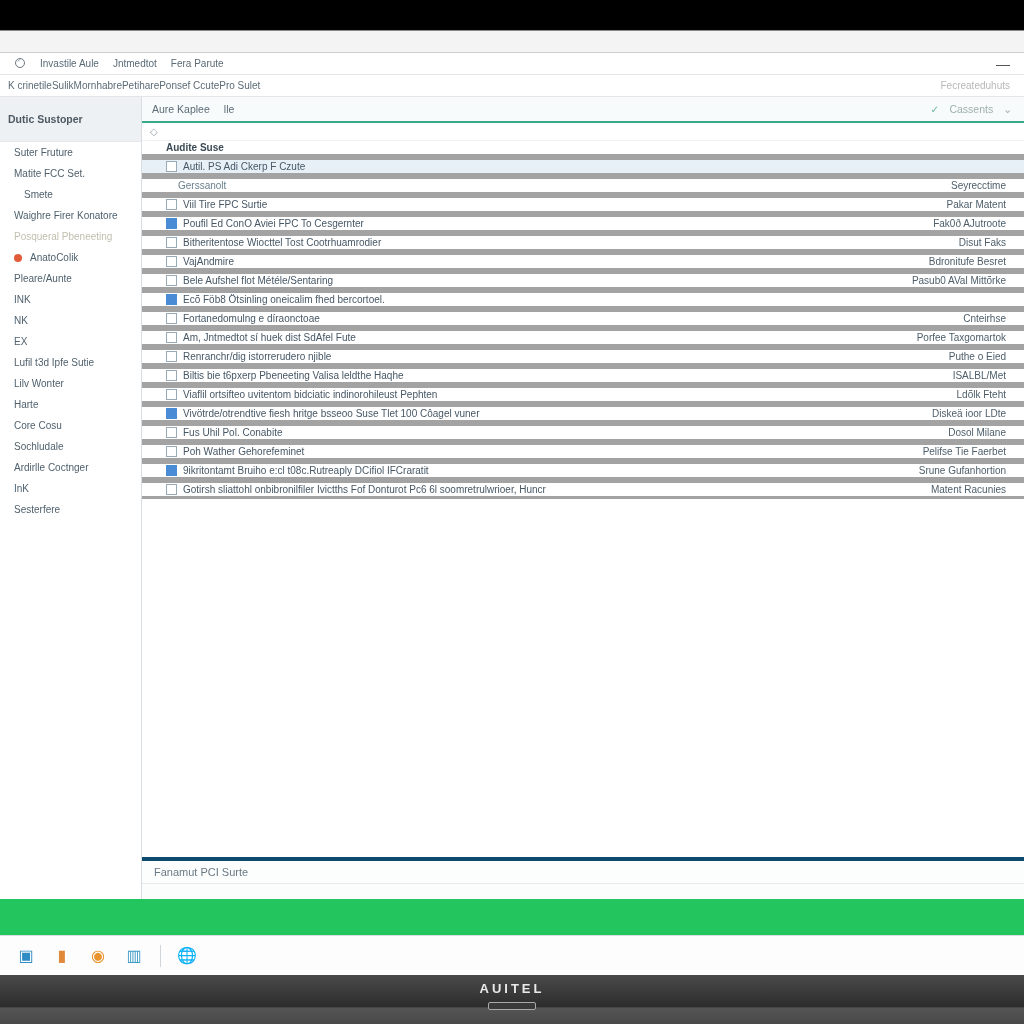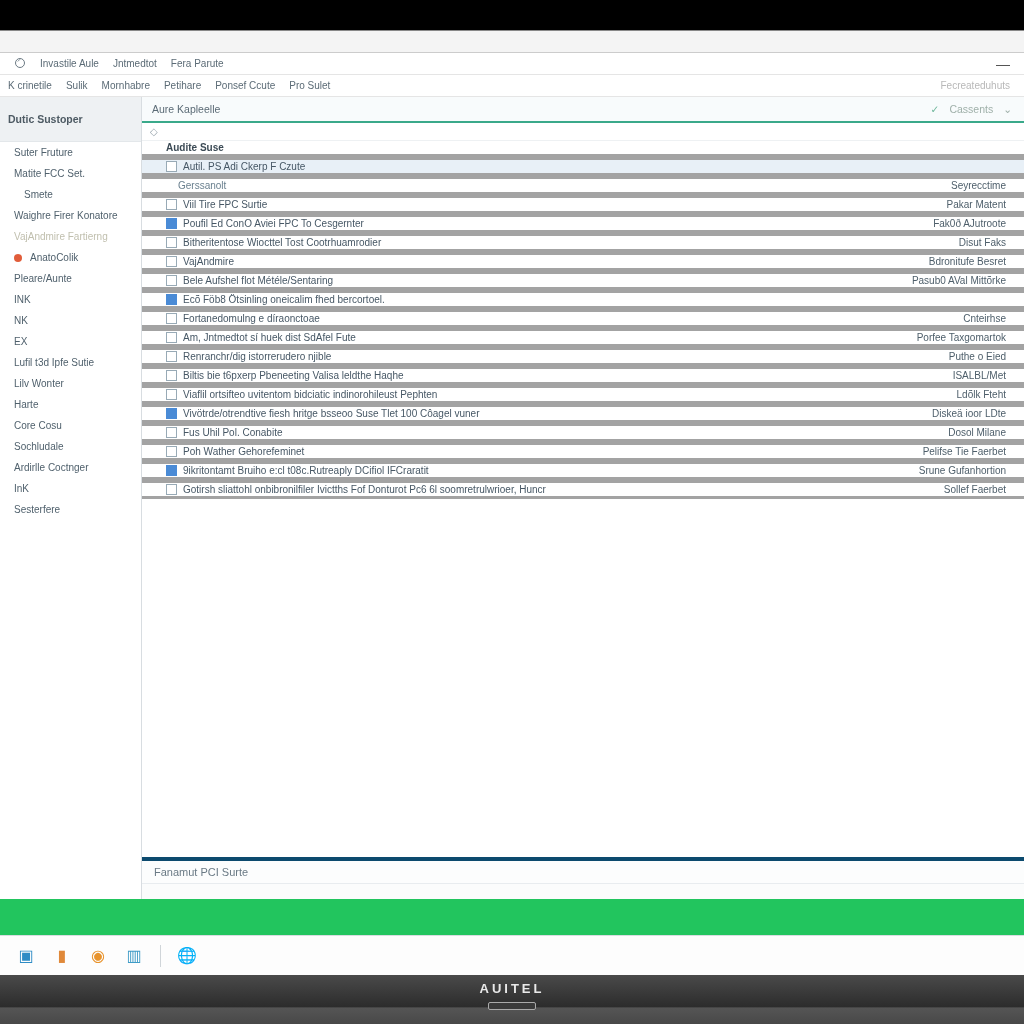--- a/index.html
+++ b/index.html
@@ -38,21 +38,20 @@
     font-size: 10px;
     color: #5b6b76;
     position: relative;
   }
   .menubar1 .back-icon { width:12px; height:12px; }
   .menubar1 .dash { position:absolute; right:14px; color:#555; font-size:14px; }
   .menubar2 {
     height: 22px;
     display: flex;
     align-items: center;
-    gap: 14px;
     padding: 0 8px;
     background: #fff;
     border-bottom: 1px solid #e5e5e5;
     font-size: 10px;
     color: #5b6b76;
     position: relative;
   }
   .menubar2 .right {
     position: absolute; right: 14px;
     color: #b8b8b8;
@@ -97,21 +96,21 @@
     display: flex;
     flex-direction: column;
     position: relative;
   }
   .main-header {
     height: 26px;
     border-bottom: 2px solid #3aa98a;
     display: flex;
     align-items: center;
     padding: 0 10px;
-    gap: 0;
+    gap: 14px;
     background: #f8fbfc;
     color: #5b6b76;
     font-size: 10.5px;
     position: relative;
   }
   .main-header .hdr-right {
     position: absolute; right: 12px;
     display: flex; align-items: center; gap: 10px;
     color: #9fb0a9;
   }
@@ -234,21 +233,21 @@
           <li>
             <span>Matite FCC Set.</span>
           </li>
           <li style="padding-left: 24px;">
             <span>Smete</span>
           </li>
           <li>
             <span>Waighre Firer Konatore</span>
           </li>
           <li class="muted">
-            <span>VajAndmire Fartierng</span>
+            <span>Posqueral Pbeneeting</span>
           </li>
           <li>
             <span class="dot-red"></span>
             <span>AnatoColik</span>
           </li>
           <li>
             <span>Pleare/Aunte</span>
           </li>
           <li>
             <span>INK</span>
@@ -382,21 +381,21 @@
               <span class="right">Pelifse Tie Faerbet</span>
             </li>
             <li>
               <span class="ico blue"></span>
               <span>9ikritontamt Bruiho e:cl t08c.Rutreaply DCifiol IFCraratit</span>
               <span class="right">Srune Gufanhortion</span>
             </li>
             <li>
               <span class="ico"></span>
               <span>Gotirsh sliattohl onbibronilfiler Ivictths Fof Donturot Pc6 6l soomretrulwrioer, Huncr</span>
-              <span class="right">Sollef Faerbet</span>
+              <span class="right">Matent Racunies</span>
             </li>
           </ul>
 
       </div>
       <div class="bottom-spacer"></div>
       <div class="statusbar">
         <span>Fanamut PCI Surte</span>
       </div>
       <div class="statusbar-empty"></div>
     </div>

